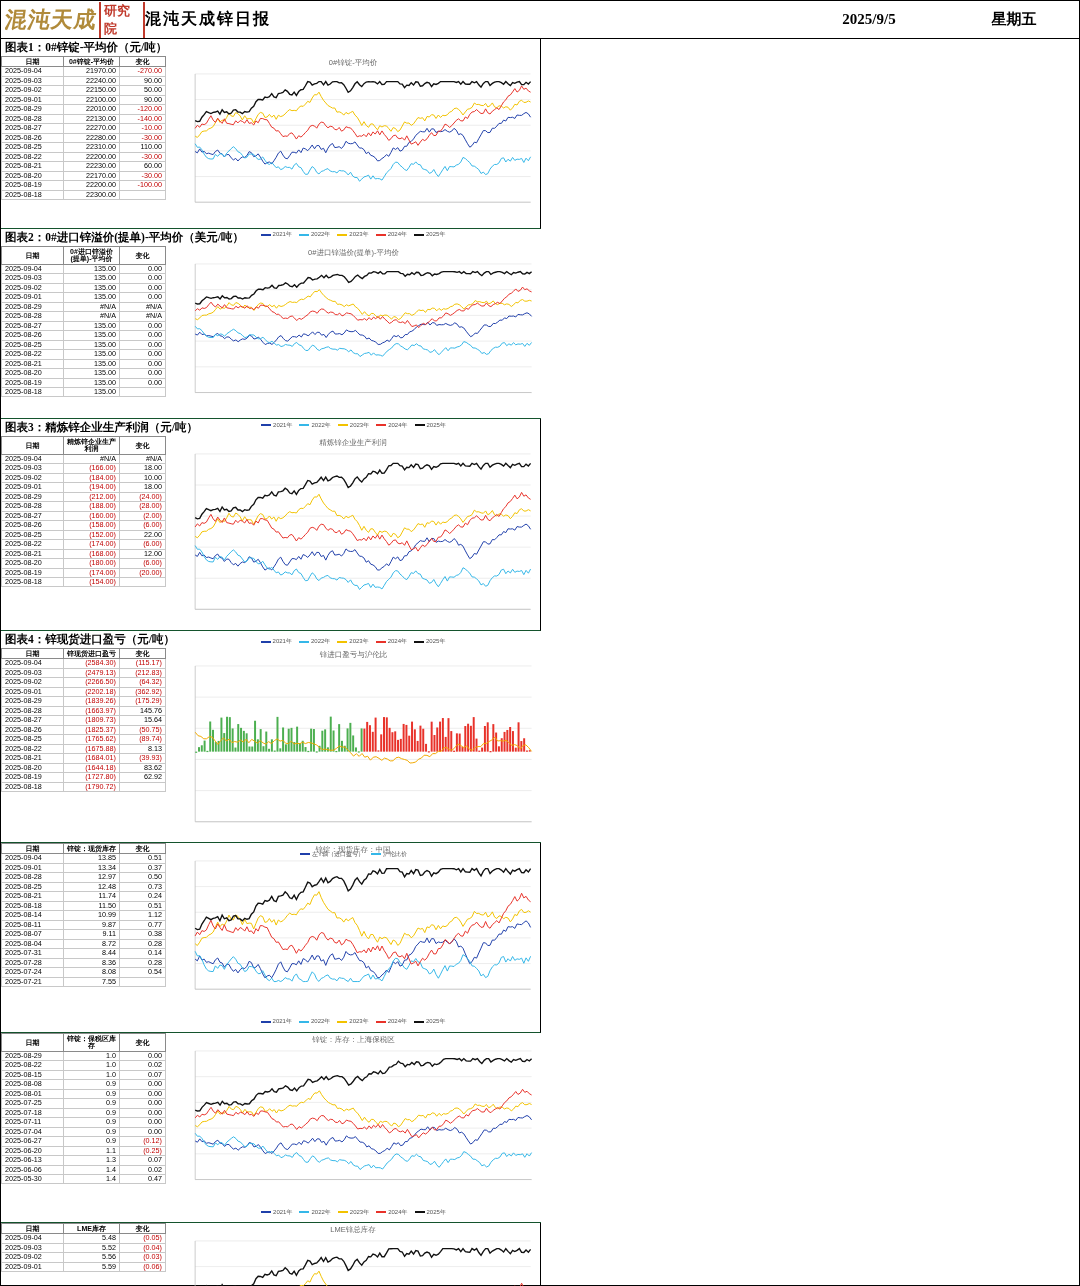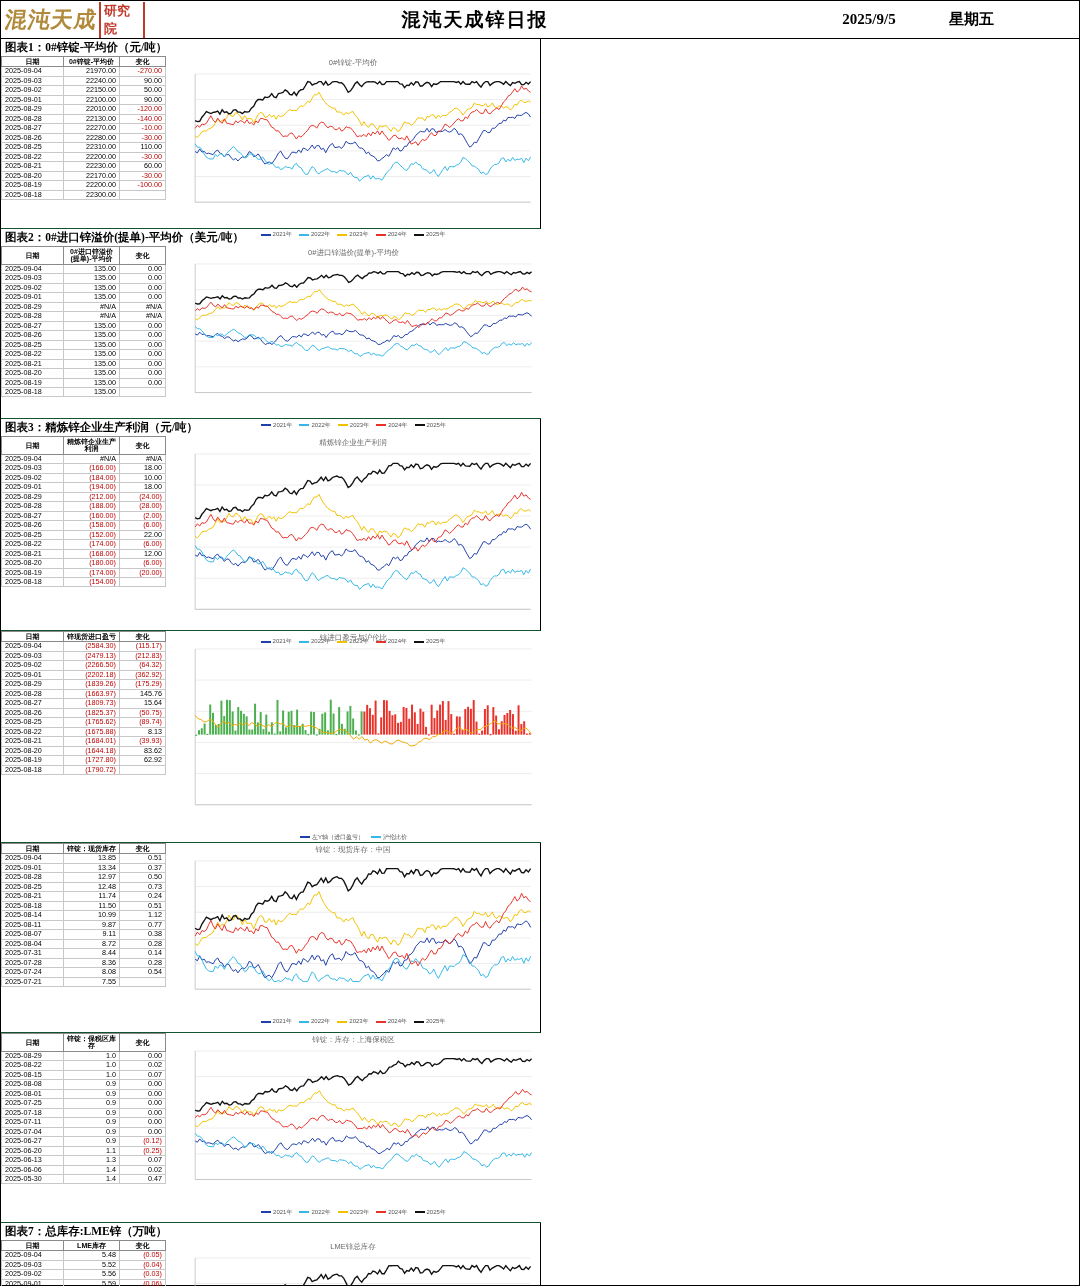--- a/index.html
+++ b/index.html
@@ -27,28 +27,28 @@
     font-family:"Liberation Serif", serif;
     font-size:22px; font-weight:bold; color:#b08a3a;
     letter-spacing:1px; white-space:nowrap;
     transform:skewX(-8deg);
   }
   .logo-box {
     border:2px solid #c0392b; padding:0 3px; margin-left:2px;
     font-size:13px; color:#c0392b; font-weight:bold;
   }
   .header-title {
-    flex:1; text-align:center; font-size:19px; font-weight:bold;
-    font-family:"Liberation Serif", serif; letter-spacing:2px;padding-left:16px;
+    flex:1; text-align:left; font-size:16px; font-weight:bold;
+    font-family:"Liberation Serif", serif; letter-spacing:2px;
   }
   .header-date, .header-day {
     font-size:15px; font-weight:bold; font-family:"Liberation Serif", serif;
   }
   .header-date { width:160px; text-align:center; }
-  .header-day { width:130px; }
+  .header-day { width:130px; text-align:center; }
 
   
   .grid { display:flex; flex-wrap:wrap; }
   .panel { width:540px; border-bottom:1px solid #14532d; }
   .panel.left { border-right:1px solid #000; }
   .panel-title {
     font-size:11.5px; font-weight:bold; padding:1px 4px;
     font-family:"Liberation Serif", serif;
   }
   .panel-body { display:flex; }
@@ -470,20 +470,21 @@
                 <span><span class="k" style="background:#35b7e8"></span><span>2022年</span></span>
                 <span><span class="k" style="background:#f2c200"></span><span>2023年</span></span>
                 <span><span class="k" style="background:#e8322a"></span><span>2024年</span></span>
                 <span><span class="k" style="background:#111111"></span><span>2025年</span></span>
               </div>
             </div>
           </div>
         </div>
       </div>
       <div class="panel" style="height: 212px;">
+        <div class="panel-title">图表4：锌现货进口盈亏（元/吨）</div>
         <div class="panel-body" style="height: 196px;">
           <div class="tbl-wrap">
             <table class="dt">
               <thead>
                 <tr>
                   <th style="width: 62px;">日期</th>
                   <th style="width: 56px;">锌现货进口盈亏</th>
                   <th style="width: 46px;">变化</th>
                 </tr>
               </thead>
@@ -949,21 +950,20 @@
                 <span><span class="k" style="background:#35b7e8"></span><span>2022年</span></span>
                 <span><span class="k" style="background:#f2c200"></span><span>2023年</span></span>
                 <span><span class="k" style="background:#e8322a"></span><span>2024年</span></span>
                 <span><span class="k" style="background:#111111"></span><span>2025年</span></span>
               </div>
             </div>
           </div>
         </div>
       </div>
       <div class="panel left" style="height: 190px;">
-        <div class="panel-title">图表7：总库存:LME锌（万吨）</div>
         <div class="panel-body" style="height: 174px;">
           <div class="tbl-wrap">
             <table class="dt">
               <thead>
                 <tr>
                   <th style="width: 62px;">日期</th>
                   <th style="width: 56px;">LME库存</th>
                   <th style="width: 46px;">变化</th>
                 </tr>
               </thead>

